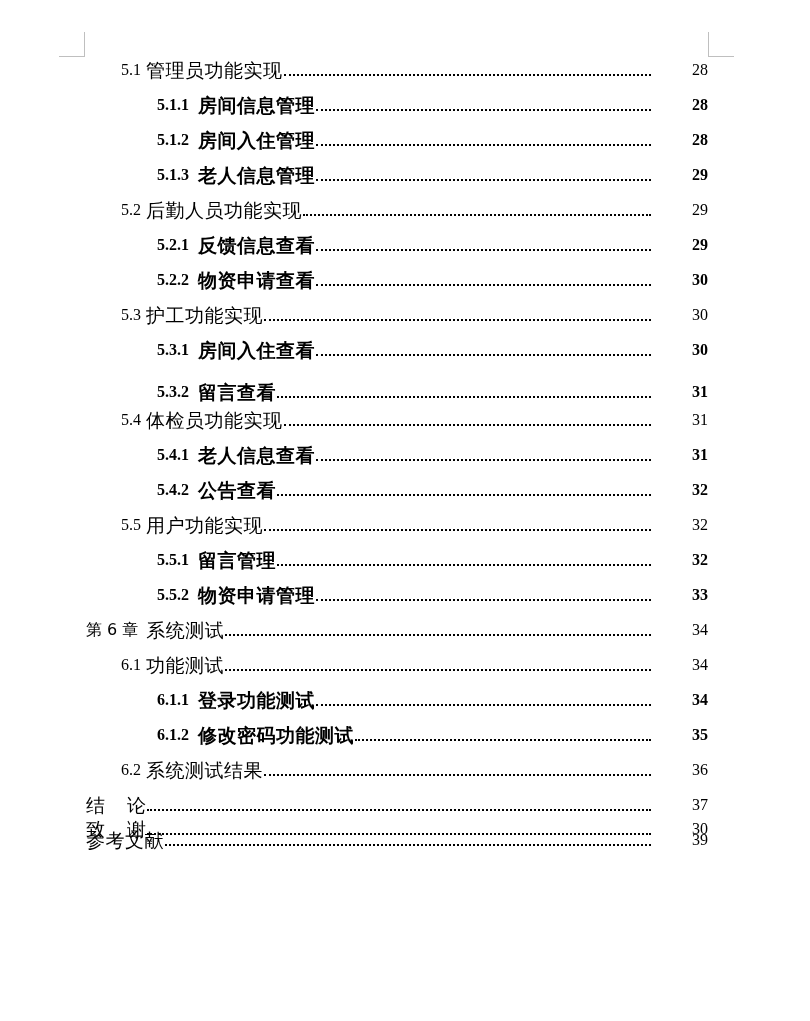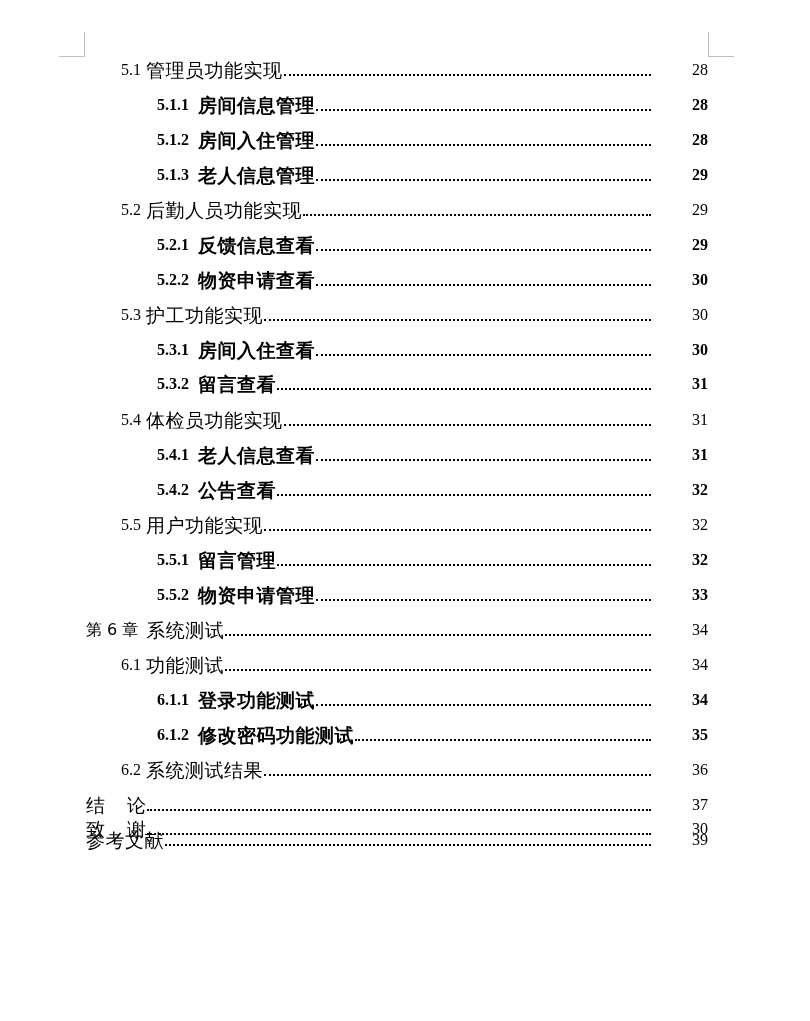--- a/index.html
+++ b/index.html
@@ -159,21 +159,21 @@
       <span class="toc-page">30</span>
     </div>
 
     <div class="toc-row l2" style="top:280px">
       <span class="toc-num">5.3.1</span>
       <span class="toc-title">房间入住查看</span>
       <span class="toc-leader"></span>
       <span class="toc-page">30</span>
     </div>
 
-    <div class="toc-row l2" style="top:314px">
+    <div class="toc-row l2" style="top:322px">
       <span class="toc-num">5.3.2</span>
       <span class="toc-title">留言查看</span>
       <span class="toc-leader"></span>
       <span class="toc-page">31</span>
     </div>
 
     <div class="toc-row l1" style="top:350px">
       <span class="toc-num">5.4</span>
       <span class="toc-title">体检员功能实现</span>
       <span class="toc-leader"></span>

